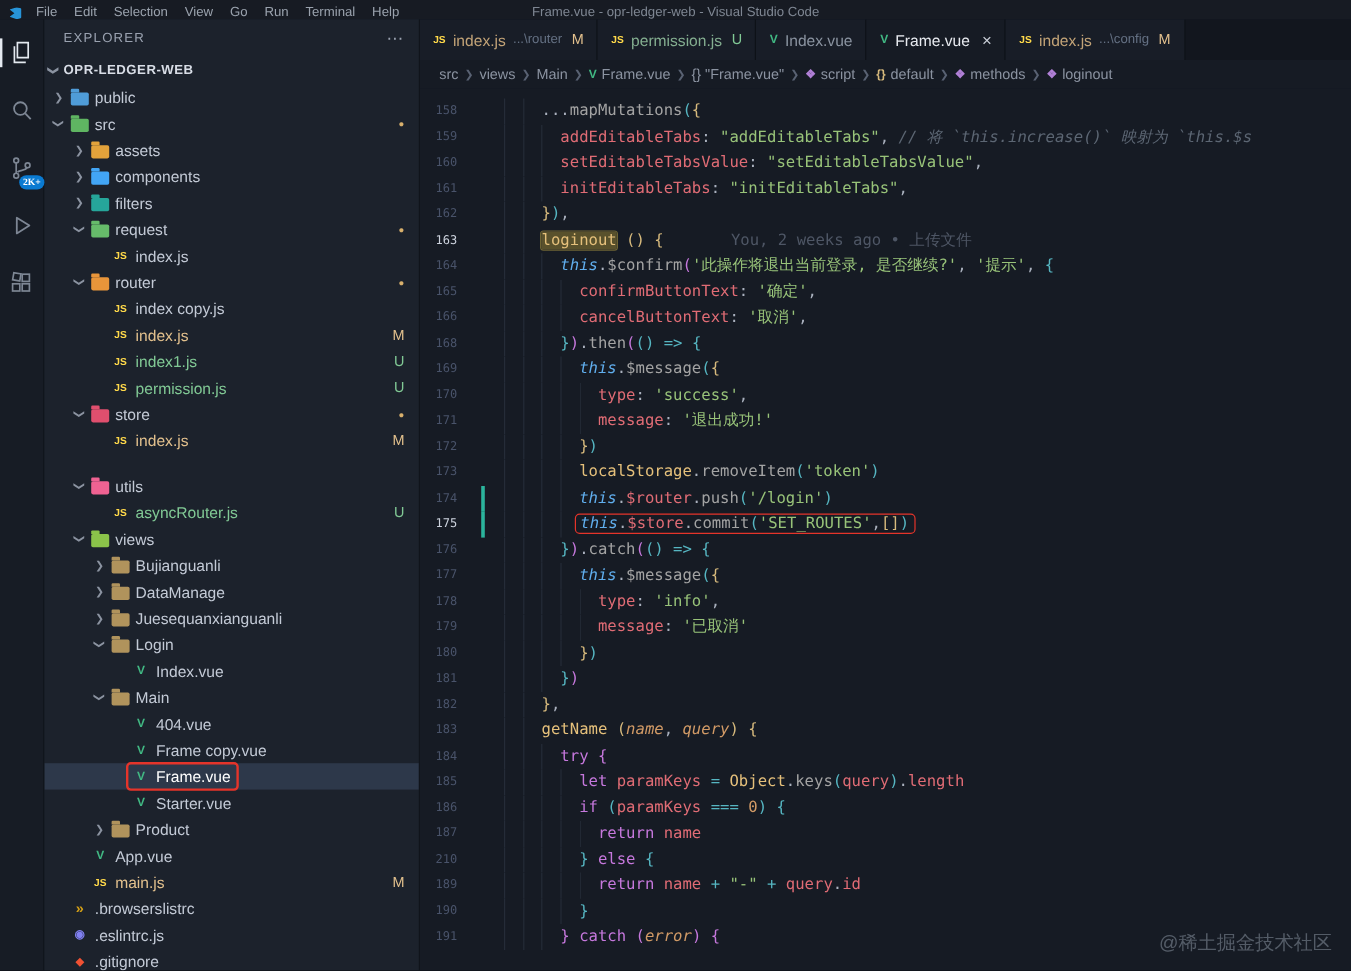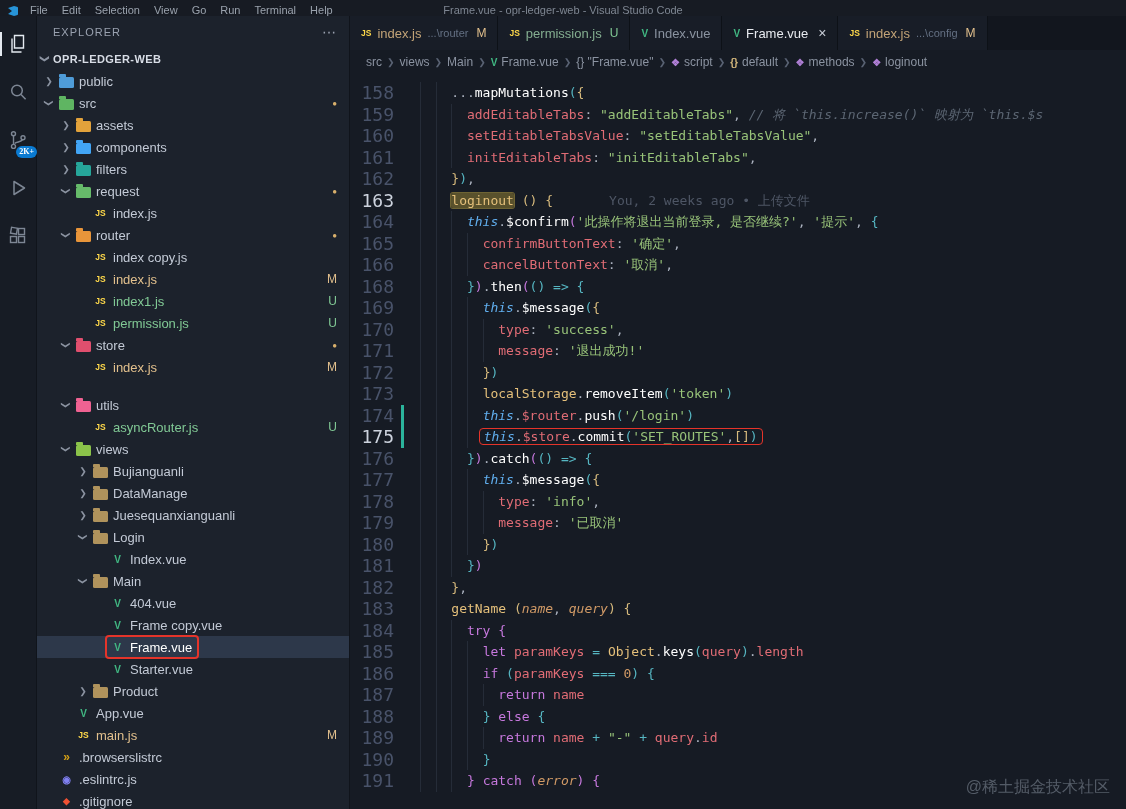--- a/index.html
+++ b/index.html
@@ -54,27 +54,27 @@
   .tbadge{font-size:12px;margin-left:2px;}
   .close{color:#c9ced7;margin-left:4px;font-size:14px;}
   .breadcrumbs{height:24px;background:#161b24;display:flex;align-items:center;padding-left:16px;font-size:12px;color:#8b93a1;flex:none;}
   .bc-item{display:flex;align-items:center;gap:4px;cursor:pointer;}
   .bc-sep{color:#596273;margin:0 5px;font-size:9px;}
   .bc-ic{font-size:10px;font-weight:bold;}
   .ic-vue{color:#41b883;} .ic-bgold{color:#d7ba7d;} .ic-method{color:#b180d7;}
   
   .editor{flex:1;min-height:0;position:relative;background:#161b24;overflow:hidden;font-family:"DejaVu Sans Mono","Liberation Mono",monospace;font-size:13px;line-height:21.5px;padding-top:8px;}
   .cline{display:flex;height:21.5px;white-space:pre;}
-  .ln{width:44px;text-align:right;color:#49536a;flex:none;font-size:18px;}
+  .ln{width:44px;text-align:center;color:#49536a;flex:none;font-size:10px;}
   .ln.on{color:#cdd3de;}
   .gmark{width:3px;margin-left:7px;flex:none;}
   .gmark.mod{background:#2bb49c;}
   .ltext{padding-left:16px;white-space:pre;}
   .indent-u{display:inline-block;box-shadow:inset 1px 0 0 #252c38;}
-  .tk.p{color:#abb2bf;} .tk.f{color:#ffffff;} .tk.d{color:#e5c07b;} .tk.r{color:#e06c75;}
+  .tk.p{color:#abb2bf;} .tk.f{color:#a3a3a3;} .tk.d{color:#e5c07b;} .tk.r{color:#e06c75;}
   .tk.s{color:#98c379;} .tk.k{color:#c678dd;} .tk.t{color:#61afef;font-style:italic;}
   .tk.n{color:#d19a66;} .tk.o{color:#56b6c2;} .tk.c{color:#5c6673;font-style:italic;}
   .tk.g{color:#d19a66;font-style:italic;}
   .tk.b1{color:#d7ba7d;} .tk.b2{color:#c678dd;} .tk.b3{color:#56b6c2;}
   .tk.hl{background:#59512c;box-shadow:0 0 0 1px #6e6434;border-radius:2px;}
   .blame{color:#4e5665;margin-left:56px;}
   .codebox{border:1.6px solid #e5342a;border-radius:4px;padding:0 4px;margin-left:-4px;}
   .watermark{position:absolute;right:16px;bottom:12px;font-size:16px;color:rgba(170,180,195,.42);font-family:"Liberation Sans",sans-serif;}
 </style>
 </head>
@@ -495,21 +495,21 @@
             <div class="cline"><span class="ln">178</span><span class="gmark"></span><span class="ltext"><span class="indent-u">  </span><span class="indent-u">  </span><span class="indent-u">  </span><span class="indent-u">  </span><span class="indent-u">  </span><span class="tk r">type</span><span class="tk p">: </span><span class="tk s">'info'</span><span class="tk p">,</span></span></div>
             <div class="cline"><span class="ln">179</span><span class="gmark"></span><span class="ltext"><span class="indent-u">  </span><span class="indent-u">  </span><span class="indent-u">  </span><span class="indent-u">  </span><span class="indent-u">  </span><span class="tk r">message</span><span class="tk p">: </span><span class="tk s">'已取消'</span></span></div>
             <div class="cline"><span class="ln">180</span><span class="gmark"></span><span class="ltext"><span class="indent-u">  </span><span class="indent-u">  </span><span class="indent-u">  </span><span class="indent-u">  </span><span class="tk b1">}</span><span class="tk b3">)</span></span></div>
             <div class="cline"><span class="ln">181</span><span class="gmark"></span><span class="ltext"><span class="indent-u">  </span><span class="indent-u">  </span><span class="indent-u">  </span><span class="tk b3">}</span><span class="tk b2">)</span></span></div>
             <div class="cline"><span class="ln">182</span><span class="gmark"></span><span class="ltext"><span class="indent-u">  </span><span class="indent-u">  </span><span class="tk b1">}</span><span class="tk p">,</span></span></div>
             <div class="cline"><span class="ln">183</span><span class="gmark"></span><span class="ltext"><span class="indent-u">  </span><span class="indent-u">  </span><span class="tk d">getName</span><span class="tk p"> </span><span class="tk b1">(</span><span class="tk g">name</span><span class="tk p">, </span><span class="tk g">query</span><span class="tk b1">)</span><span class="tk p"> </span><span class="tk b1">{</span></span></div>
             <div class="cline"><span class="ln">184</span><span class="gmark"></span><span class="ltext"><span class="indent-u">  </span><span class="indent-u">  </span><span class="indent-u">  </span><span class="tk k">try</span><span class="tk p"> </span><span class="tk b2">{</span></span></div>
             <div class="cline"><span class="ln">185</span><span class="gmark"></span><span class="ltext"><span class="indent-u">  </span><span class="indent-u">  </span><span class="indent-u">  </span><span class="indent-u">  </span><span class="tk k">let</span><span class="tk p"> </span><span class="tk r">paramKeys</span><span class="tk p"> </span><span class="tk o">=</span><span class="tk p"> </span><span class="tk d">Object</span><span class="tk p">.</span><span class="tk f">keys</span><span class="tk b3">(</span><span class="tk r">query</span><span class="tk b3">)</span><span class="tk p">.</span><span class="tk r">length</span></span></div>
             <div class="cline"><span class="ln">186</span><span class="gmark"></span><span class="ltext"><span class="indent-u">  </span><span class="indent-u">  </span><span class="indent-u">  </span><span class="indent-u">  </span><span class="tk k">if</span><span class="tk p"> </span><span class="tk b3">(</span><span class="tk r">paramKeys</span><span class="tk p"> </span><span class="tk o">===</span><span class="tk p"> </span><span class="tk n">0</span><span class="tk b3">)</span><span class="tk p"> </span><span class="tk b3">{</span></span></div>
             <div class="cline"><span class="ln">187</span><span class="gmark"></span><span class="ltext"><span class="indent-u">  </span><span class="indent-u">  </span><span class="indent-u">  </span><span class="indent-u">  </span><span class="indent-u">  </span><span class="tk k">return</span><span class="tk p"> </span><span class="tk r">name</span></span></div>
-            <div class="cline"><span class="ln">188</span><span class="gmark"></span><span class="ltext"><span class="indent-u">  </span><span class="indent-u">  </span><span class="indent-u">  </span><span class="indent-u">  </span><span class="tk b3">}</span><span class="tk p"> </span><span class="tk k">else</span><span class="tk p"> </span><span class="tk b3">{</span></span></div>
+            <div class="cline"><span class="ln">210</span><span class="gmark"></span><span class="ltext"><span class="indent-u">  </span><span class="indent-u">  </span><span class="indent-u">  </span><span class="indent-u">  </span><span class="tk b3">}</span><span class="tk p"> </span><span class="tk k">else</span><span class="tk p"> </span><span class="tk b3">{</span></span></div>
             <div class="cline"><span class="ln">189</span><span class="gmark"></span><span class="ltext"><span class="indent-u">  </span><span class="indent-u">  </span><span class="indent-u">  </span><span class="indent-u">  </span><span class="indent-u">  </span><span class="tk k">return</span><span class="tk p"> </span><span class="tk r">name</span><span class="tk p"> </span><span class="tk o">+</span><span class="tk p"> </span><span class="tk s">"-"</span><span class="tk p"> </span><span class="tk o">+</span><span class="tk p"> </span><span class="tk r">query</span><span class="tk p">.</span><span class="tk r">id</span></span></div>
             <div class="cline"><span class="ln">190</span><span class="gmark"></span><span class="ltext"><span class="indent-u">  </span><span class="indent-u">  </span><span class="indent-u">  </span><span class="indent-u">  </span><span class="tk b3">}</span></span></div>
             <div class="cline"><span class="ln">191</span><span class="gmark"></span><span class="ltext"><span class="indent-u">  </span><span class="indent-u">  </span><span class="indent-u">  </span><span class="tk b2">}</span><span class="tk p"> </span><span class="tk k">catch</span><span class="tk p"> </span><span class="tk b2">(</span><span class="tk g">error</span><span class="tk b2">)</span><span class="tk p"> </span><span class="tk b2">{</span></span></div>
           </div>
         <div class="watermark">@稀土掘金技术社区</div>
       </div>
     </div>
 
   </div>
 </div>

